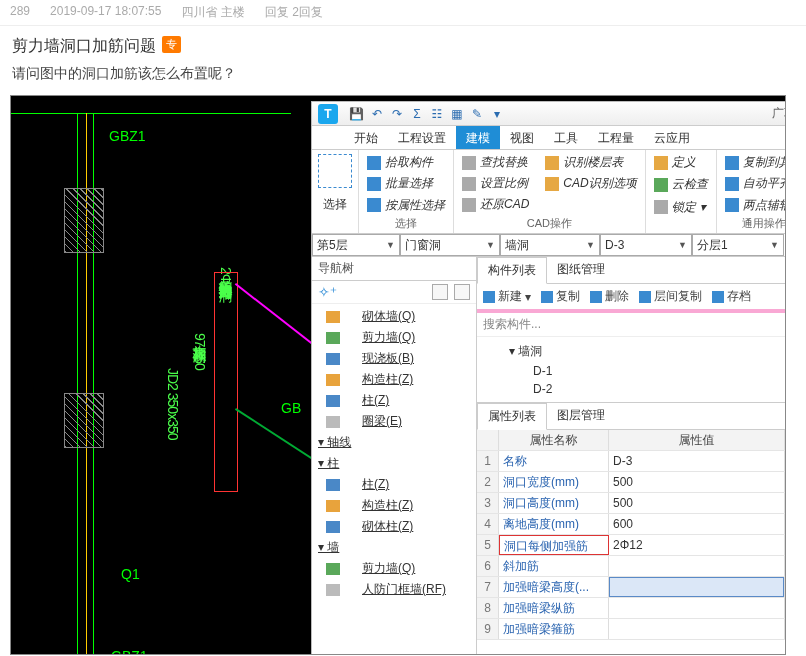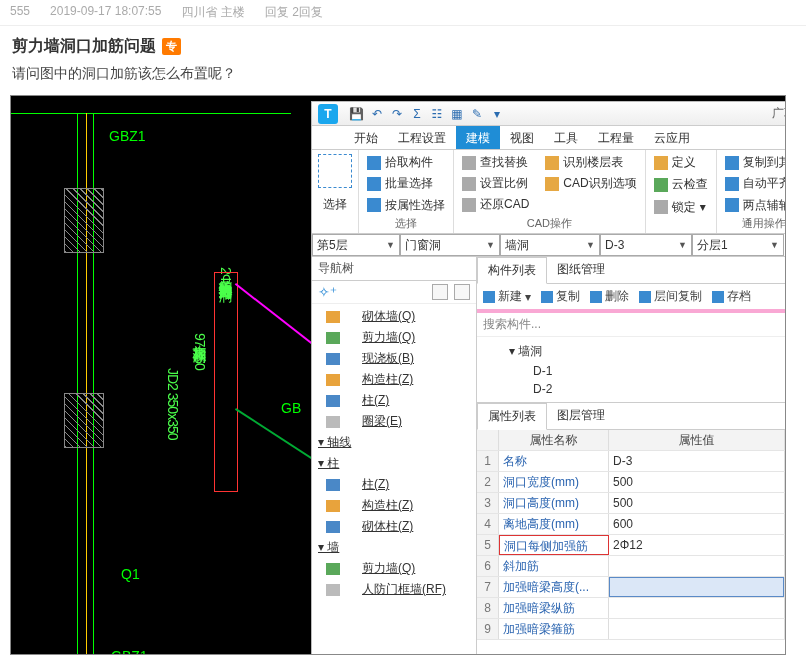--- a/index.html
+++ b/index.html
@@ -1,19 +1,19 @@
 <!DOCTYPE html>
 <html><head>
 <meta charset="utf-8">
 <style>
 * { box-sizing: border-box; margin: 0; padding: 0; }
 body { font-family: "Microsoft YaHei", sans-serif; font-size: 12px; color: #333; background: #fff; width: 806px; height: 656px; overflow: hidden; position: relative; }
 .meta { color: #aaa; padding: 4px 10px; font-size: 12px; border-bottom: 1px solid #eee; display: flex; gap: 20px; }
 .post { padding: 10px 12px 6px; }
-.post-title { font-size: 16px; font-weight: bold; display: flex; align-items: center; gap: 6px; }
+.post-title { font-size: 16px; font-weight: normal; display: flex; align-items: flex-start; gap: 6px; }
 .badge { background: #ff7a00; color: #fff; font-size: 11px; padding: 1px 4px; border-radius: 2px; }
 .post-body { margin-top: 8px; font-size: 14px; color: #444; }
 .main-img { position: relative; margin: 6px 10px; border: 1px solid #888; background: #000; width: 776px; height: 560px; overflow: hidden; }
 
 .cad { position: absolute; left: 0; top: 12px; width: 455px; height: 560px; background: #000; color: #0f0; font-family: Liberation Sans, sans-serif; }
 .cad-label { position: absolute; color: #0f0; font-size: 14px; }
 .cad-hatch { position: absolute; background: repeating-linear-gradient(45deg, #888 0 1px, transparent 1px 5px); border: 1px solid #888; }
 .cad-vline { position: absolute; width: 1px; background: #0f0; }
 .cad-hline { position: absolute; height: 1px; background: #0f0; }
 .cad-green-text { position: absolute; color: #4bff4b; font-size: 14px; writing-mode: vertical-rl; letter-spacing: -1px; }
@@ -24,21 +24,21 @@
 .titlebar { background: linear-gradient(#fdfdfd,#eee); border-bottom: 1px solid #ccc; display: flex; align-items: center; height: 24px; }
 .app-logo { width: 20px; height: 20px; margin: 0 6px; background: #1aa7ee; border-radius: 3px; display: flex; align-items: center; justify-content: center; color: #fff; font-weight: bold; font-size: 12px; }
 .title-icons { display: flex; gap: 6px; margin-left: 6px; }
 .ticon { width: 14px; height: 14px; display: inline-flex; align-items: center; justify-content: center; color: #2b6cb0; font-size: 12px; }
 .ribbon-tabs { display: flex; background: #fff; border-bottom: 1px solid #ccc; height: 24px; padding-left: 32px; }
 .rtab { padding: 4px 10px; color: #333; cursor: pointer; }
 .rtab.active { background: #1f8dd6; color: #fff; }
 .ribbon { display: flex; border-bottom: 1px solid #ccc; height: 84px; }
 .rgrp { border-right: 1px solid #ddd; padding: 2px 6px; display: flex; flex-direction: column; justify-content: space-between; }
 .rgrp-lbl { text-align: center; color: #666; font-size: 11px; }
-.rbtn { display: flex; align-items: center; gap: 4px; color: #333; padding: 2px 2px; white-space: nowrap; }
+.rbtn { display: flex; align-items: center; gap: 4px; color: #333; padding: 2px 2px; white-space: nowrap; font-style: italic; }
 .ricn { width: 14px; height: 14px; display: inline-block; }
 .ricn.blue { background: #3a8ad0; }
 .ricn.green { background: #5aa85a; }
 .ricn.orange { background: #e6a843; }
 .ricn.gray { background: #aaa; }
 .big-select { width: 34px; height: 34px; border: 1px dashed #3a8ad0; margin: 2px auto; }
 .combobar { display: flex; border-bottom: 1px solid #ccc; height: 23px; }
 .combo { border: 1px solid #aaa; background: #fff; padding: 2px 4px; display: flex; align-items: center; justify-content: space-between; font-size: 12px; }
 .combo .arr { color: #555; font-size: 9px; }
 .workarea { flex: 1; display: flex; min-height: 0; }
@@ -69,21 +69,21 @@
 .pnum { width: 22px; text-align: center; background: #f3f3f3; border-right: 1px solid #ddd; color: #777; line-height: 21px; }
 .pname { width: 110px; padding: 0 4px; border-right: 1px solid #ddd; color: #2a64b0; line-height: 21px; }
 .pval { flex: 1; padding: 0 4px; line-height: 21px; }
 .pval.sel { background: #dbe7f7; border: 1px solid #5a8ac7; }
 .phead { background: #f3f3f3; font-weight: normal; text-align: center; color: #444; }
 </style>
 </head>
 <body>
 
 <div class="meta">
-  <span>555</span>
+  <span>289</span>
   <span>2019-09-17 18:07:55</span>
   <span>四川省  主楼</span>
   <span>回复  2回复</span>
 </div>
 
 <div class="post">
   <div class="post-title">
     <span>剪力墙洞口加筋问题</span>
     <span class="badge">专</span>
   </div>

